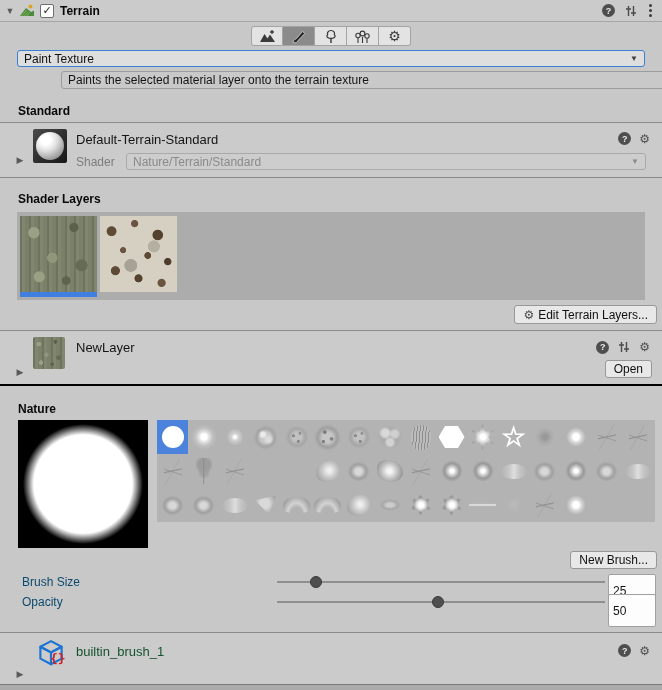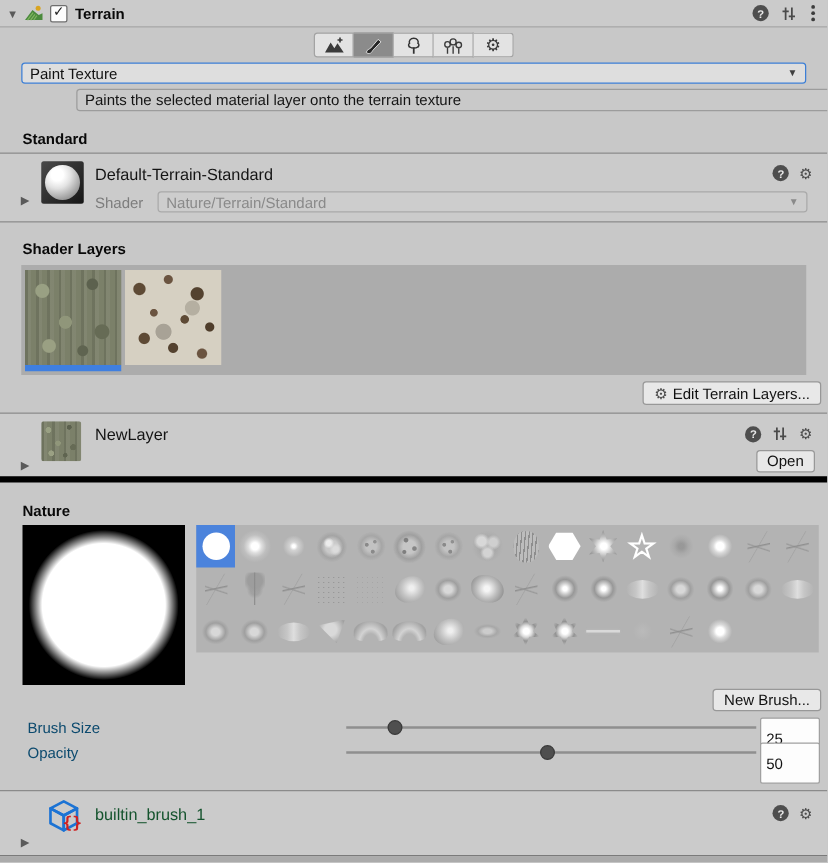--- a/index.html
+++ b/index.html
@@ -88,21 +88,21 @@
       radial-gradient(circle at 80% 88%, #6b5440 0 4%, transparent 5%),
       radial-gradient(circle at 40% 65%, #a8a296 0 9%, transparent 10%),
       radial-gradient(circle at 70% 40%, #b5afa1 0 8%, transparent 9%); }
 
   .ubtn { background:#e8e8e8; border:1px solid #989898; border-radius:3px; height:19px;
           display:inline-flex; align-items:center; justify-content:center; gap:4px;
           padding:0 8px; font-size:12px; color:#111; }
 
   
   .newlayer { left:0; top:330px; width:662px; height:56px; background:#cbcbcb;
-              border-top:1px solid #8b8b8b; border-bottom:5px solid #000000; }
+              border-top:1px solid #8b8b8b; border-bottom:2px solid #000000; }
   .nl-thumb { position:absolute; left:33px; top:6px; width:32px; height:32px; border-radius:2px; }
   .nl-title { position:absolute; left:76px; top:9px; font-size:13px; color:#141414; }
   .nl-icons { position:absolute; right:12px; top:9px; display:flex; gap:8px; align-items:center; }
   .nl-open { position:absolute; right:10px; top:29px; height:18px; }
   .nl-fold { position:absolute; left:12px; top:36px; }
 
   
   .bpreview { left:18px; top:420px; width:130px; height:128px; background:#000; }
   .bpreview .bp-circle { position:absolute; left:5px; top:4px; width:120px; height:120px;
       border-radius:50%; background:radial-gradient(closest-side, #ffffff 82%, rgba(255,255,255,0) 100%); }

